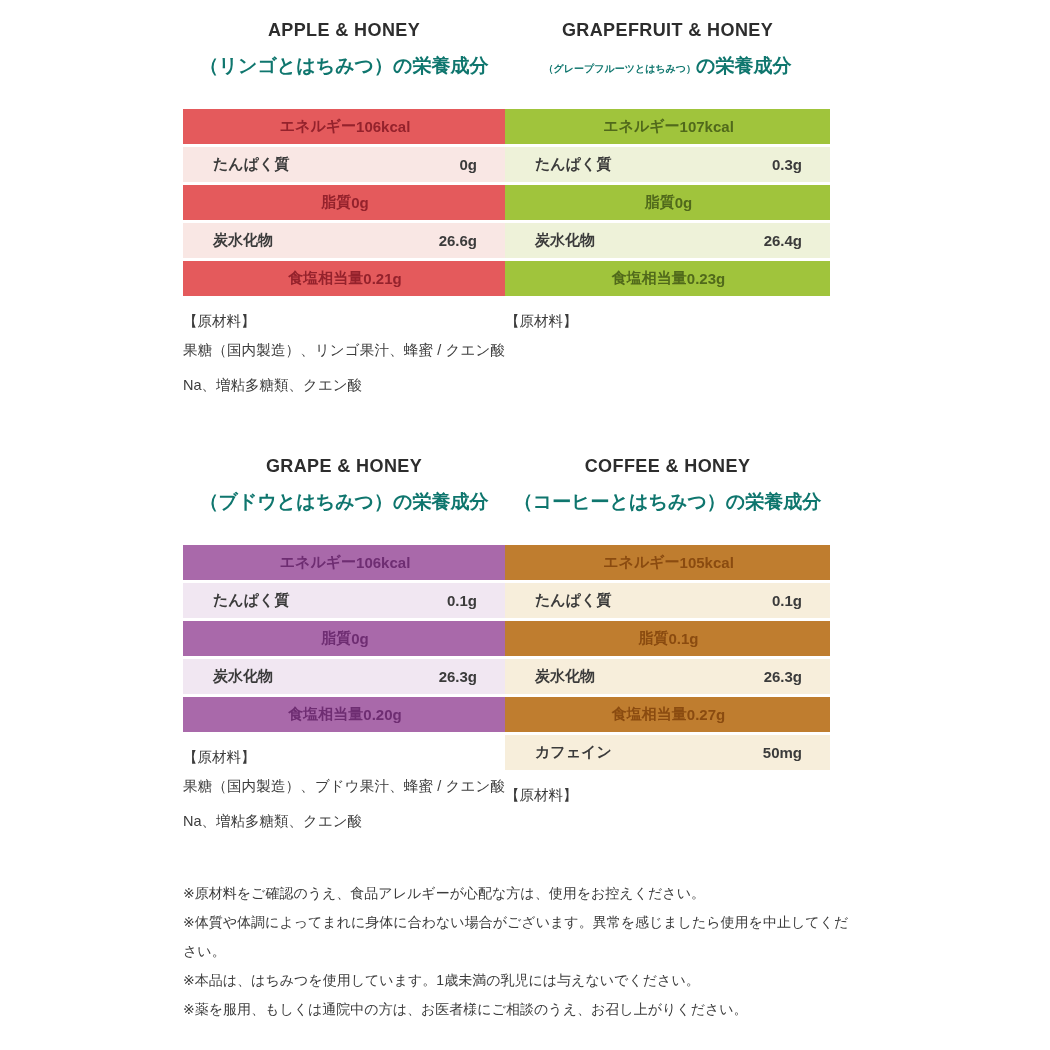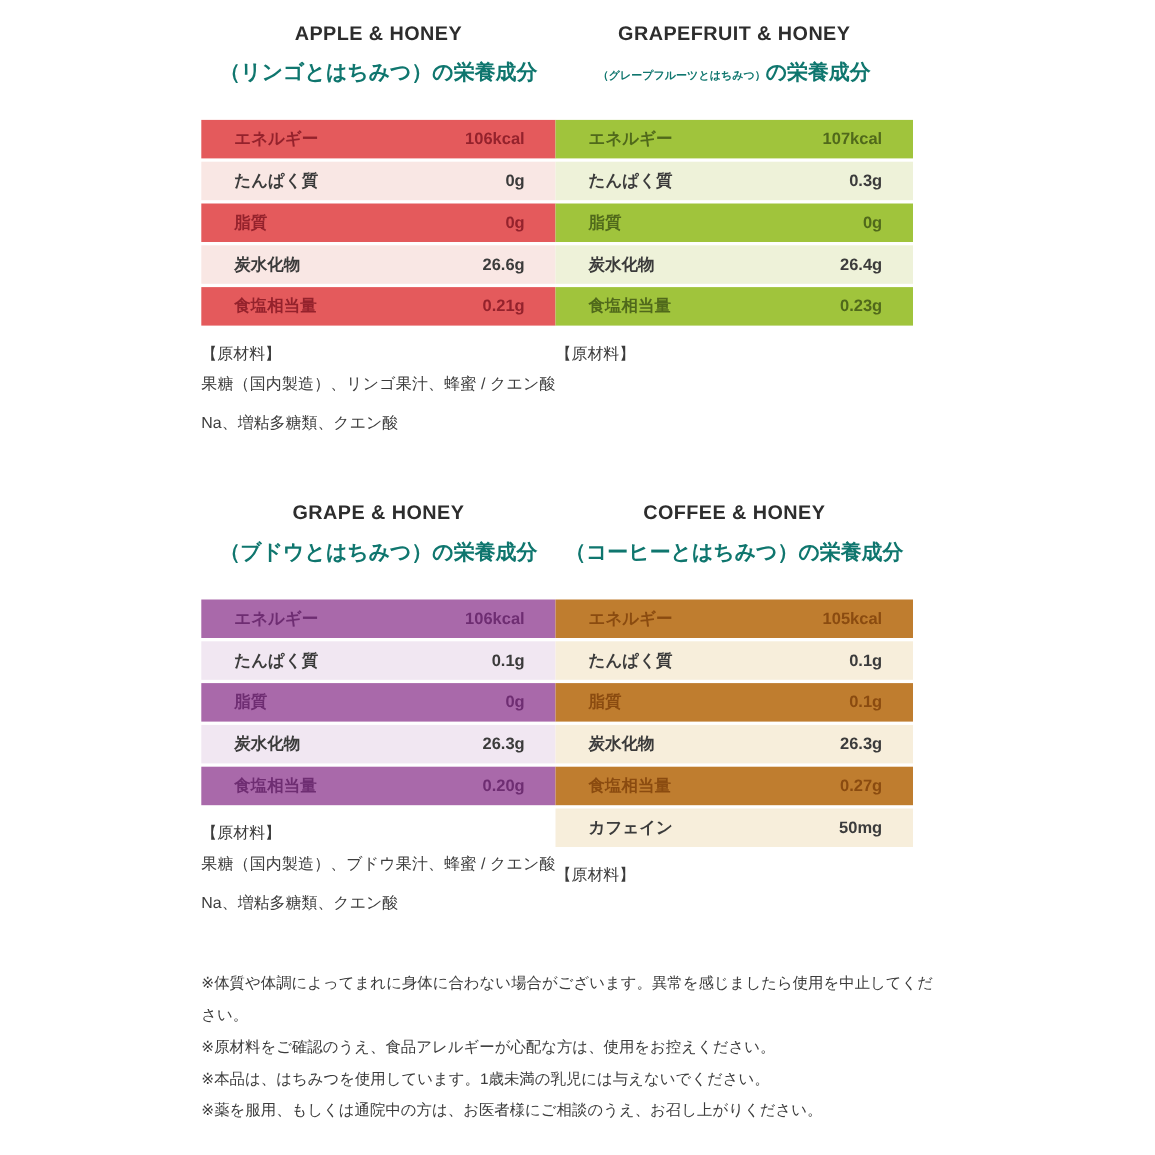--- a/index.html
+++ b/index.html
@@ -29,21 +29,21 @@
   }
   .c-grapefruit .title-ja .paren { font-size: 10px; text-align: right; }
 
   .ntable { width: 100%; }
   .nrow {
     display: flex; justify-content: space-between; align-items: center;
     height: 35px; margin-bottom: 3px;
     padding: 0 28px 0 30px;
     font-size: 15px; font-weight: 600;
   }
-  .nrow.dark  { background: var(--dark);  color: var(--darktext); }
+  .nrow.dark  { background: var(--dark);  color: var(--darktext); justify-content: center; }
   .nrow.light { background: var(--light); color: #3b3b3b; }
 
   .c-apple      { --dark:#E45A5C; --light:#F9E7E4; --darktext:#94222C; }
   .c-grapefruit { --dark:#A0C43C; --light:#EEF2D9; --darktext:#50691B; }
   .c-grape      { --dark:#A969AA; --light:#F1E7F2; --darktext:#6E2D72; }
   .c-coffee     { --dark:#BF7D2F; --light:#F7EEDB; --darktext:#8A4B10; }
 
   .ing-head {
     font-size: 14.5px; font-weight: 500; color: #3c3c3c;
     margin: 16px 0 0;
@@ -181,18 +181,18 @@
           <span>カフェイン</span>
           <span>50mg</span>
         </div>
       </div>
       <p class="ing-head">【原材料】</p>
     </section>
 
   </div>
 
   <div class="notes">
+    <p>※原材料をご確認のうえ、食品アレルギーが心配な方は、使用をお控えください。</p>
     <p>※体質や体調によってまれに身体に合わない場合がございます。異常を感じましたら使用を中止してください。</p>
-    <p>※原材料をご確認のうえ、食品アレルギーが心配な方は、使用をお控えください。</p>
     <p>※本品は、はちみつを使用しています。1歳未満の乳児には与えないでください。</p>
     <p>※薬を服用、もしくは通院中の方は、お医者様にご相談のうえ、お召し上がりください。</p>
   </div>
 </div>
 
 </body></html>

